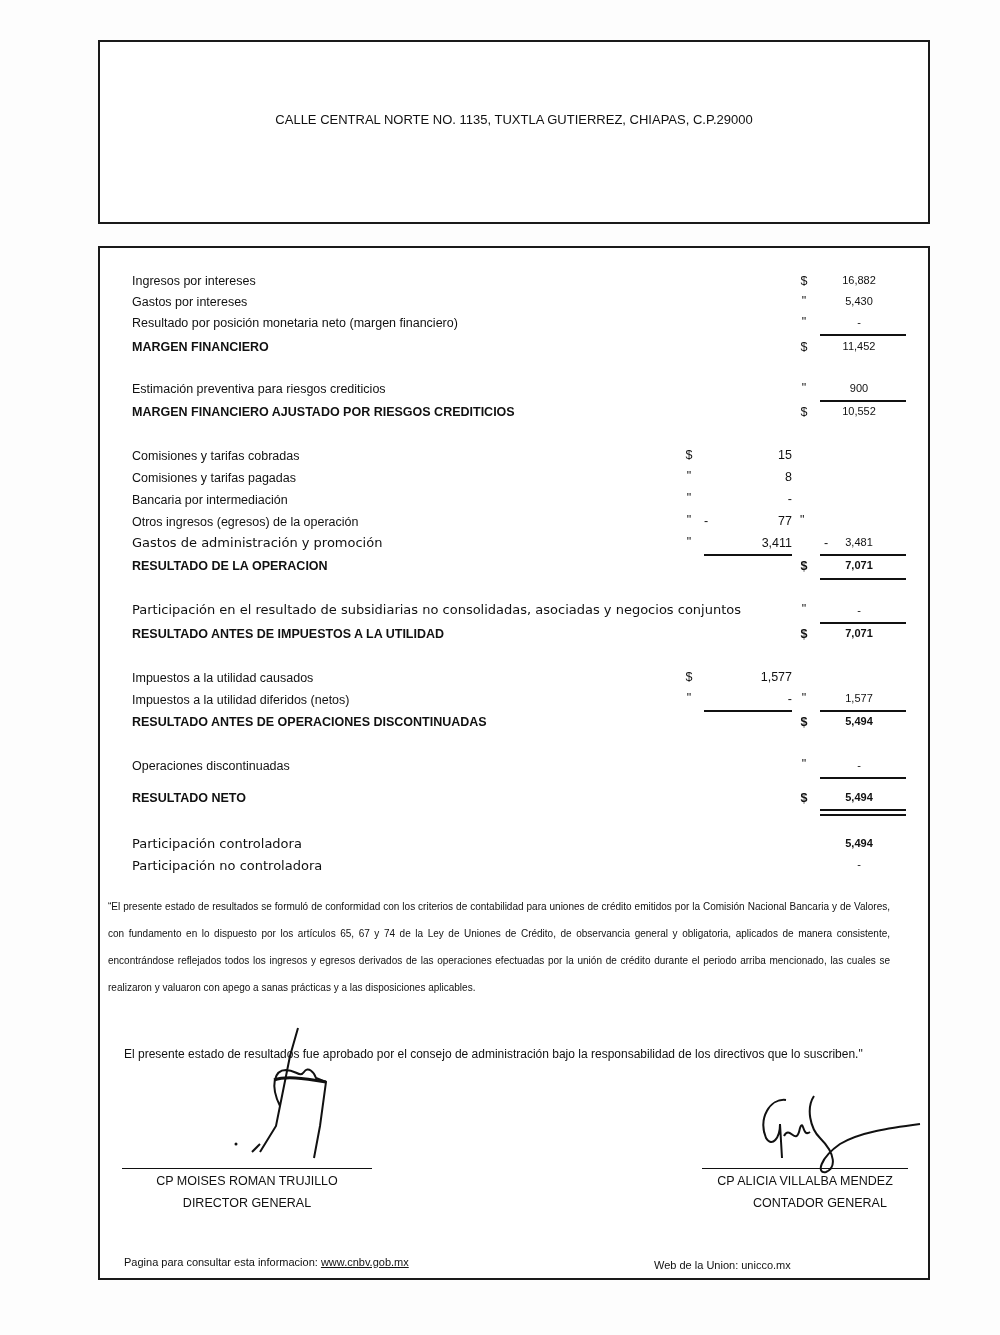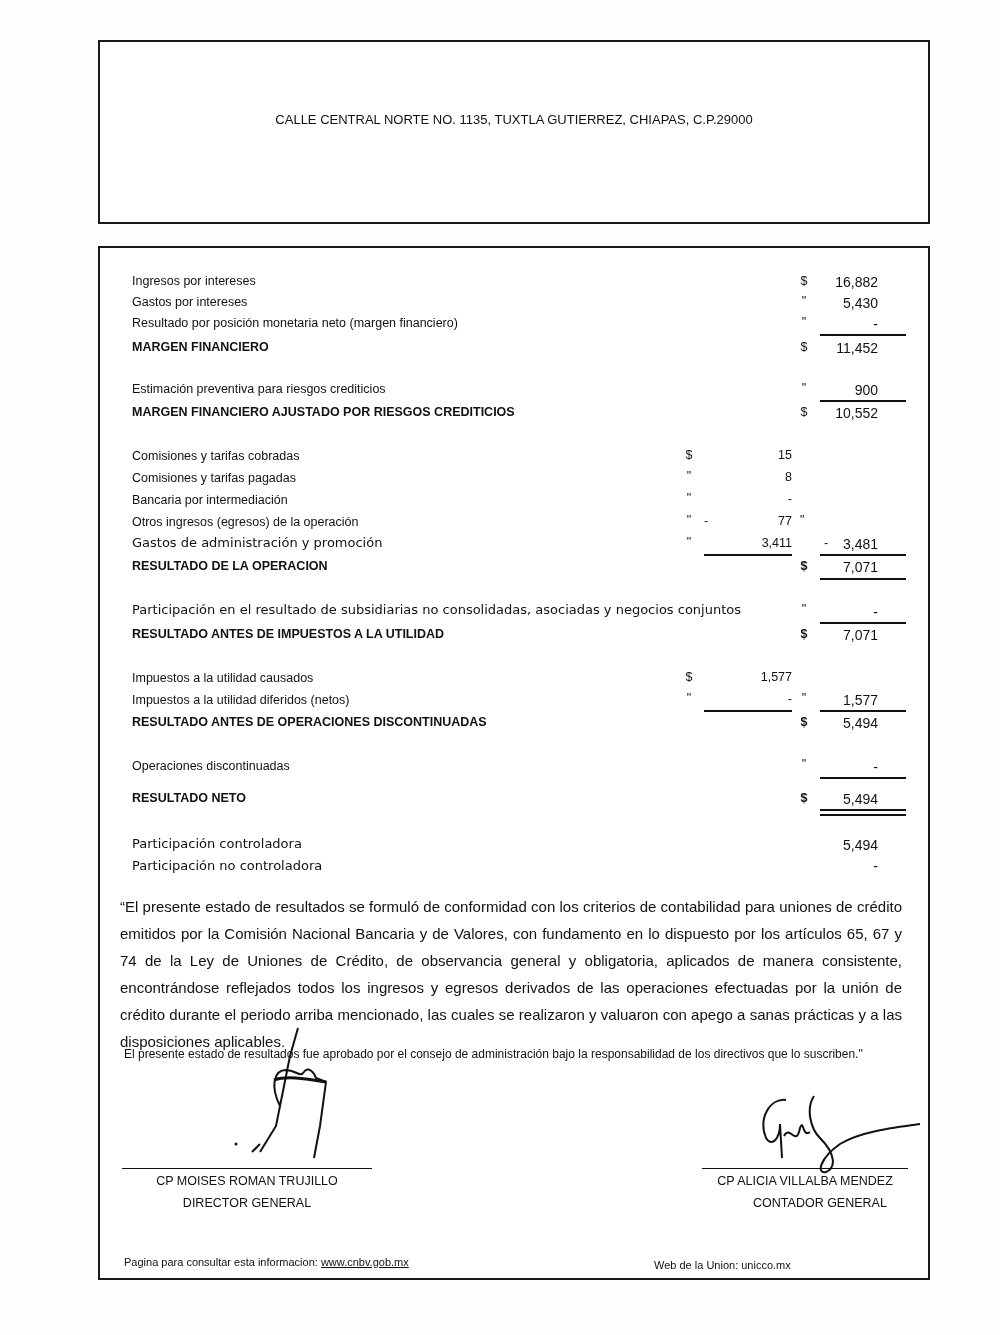--- a/index.html
+++ b/index.html
@@ -12,27 +12,27 @@
   .company { left:0; right:0; top:46px; font-size:14.5px; font-weight:bold; letter-spacing:0.2px; }
   .address { left:0; right:0; top:70px; font-size:13px; }
   .report-title { left:0; right:0; top:146px; font-size:13.5px; font-weight:bold; }
 
   .lbl { left:24px; font-size:12.5px;margin-left:8px; }
   .lbl.bold { font-weight:bold; }
   .lbl.big { font-size:14px; font-family:"DejaVu Sans", sans-serif; font-size:13px; }
   .cur1 { left:582px; width:14px; font-size:12.5px; text-align:center; }
   .val1 { left:600px; width:92px; font-size:12.5px; text-align:right; }
   .cur2 { left:697px; width:14px; font-size:12.5px; text-align:center; }
-  .val2 { left:696px; width:82px; font-size:14px; text-align:right; }
-  .val2.bold { font-weight:normal; }
+  .val2 { left:718px; width:82px; font-size:11px; text-align:center; }
+  .val2.bold { font-weight:bold; }
   .line1 { position:absolute; left:604px; width:88px; border-top:2px solid #111; }
   .line2 { position:absolute; left:720px; width:86px; border-top:2px solid #111; }
   .dline { position:absolute; left:720px; width:86px; height:3px; border-top:2px solid #111; border-bottom:2px solid #111; }
 
-  .note { left:20px; width:782px; font-size:15px; line-height:27px; text-align:justify; white-space:normal; }
+  .note { left:8px; width:782px; font-size:10px; line-height:27px; text-align:justify; white-space:normal; }
   .note2 { left:24px; width:782px; font-size:12px; line-height:20px; text-align:justify; white-space:normal; }
   .sig-line { position:absolute; border-top:1.5px solid #111; }
   .sig-name { font-size:12.5px; }
   .footer { font-size:11px; }
   .link { text-decoration:underline; }
 </style>
 </head>
 <body>
 
 <div id="header-box" class="box">

